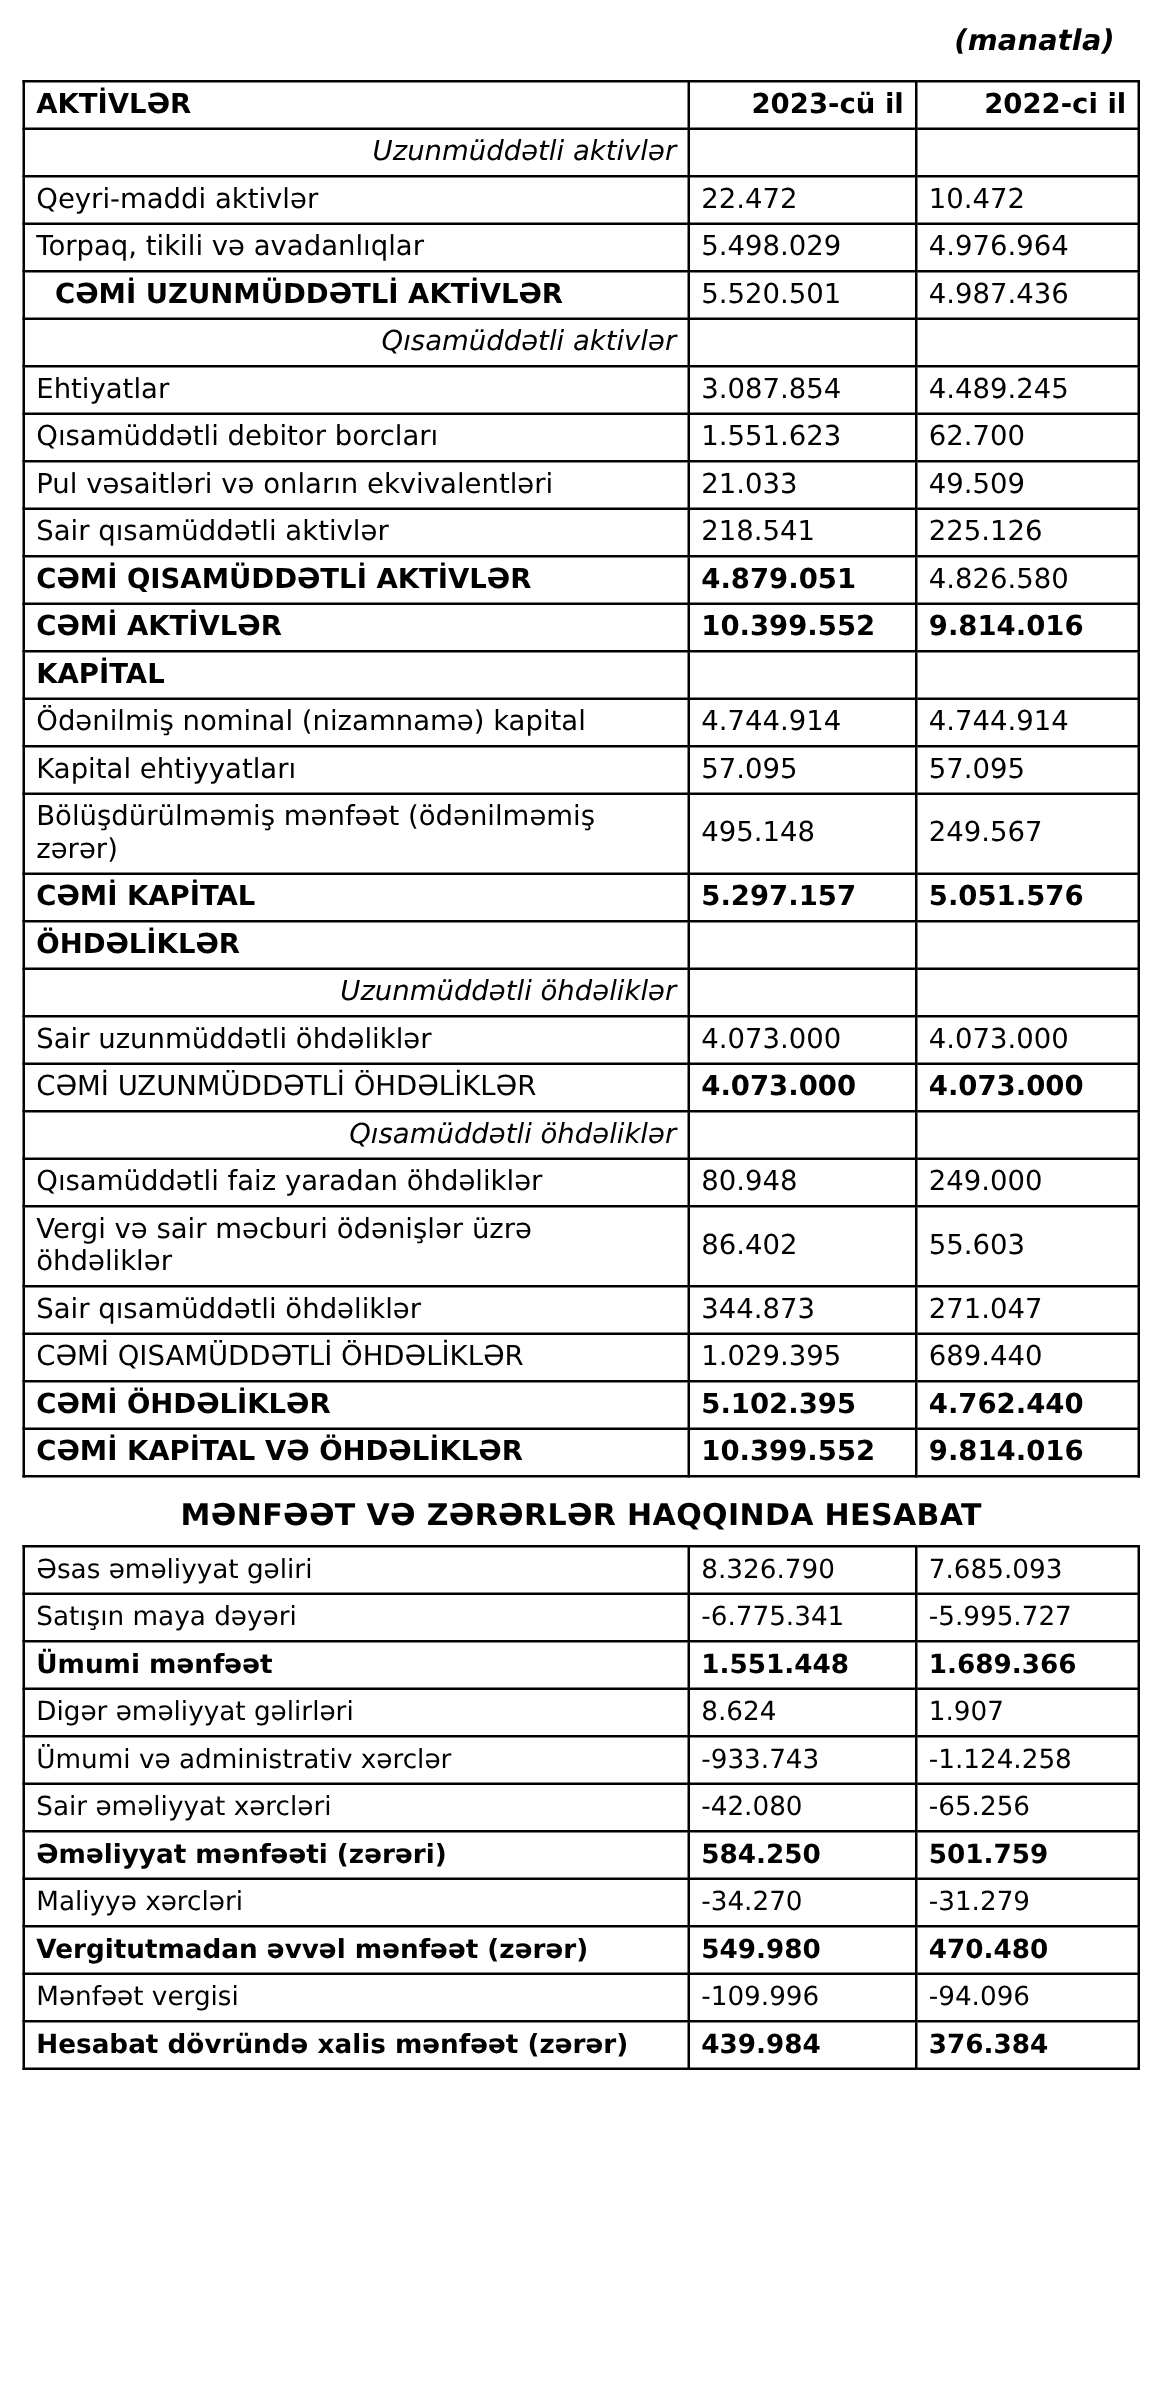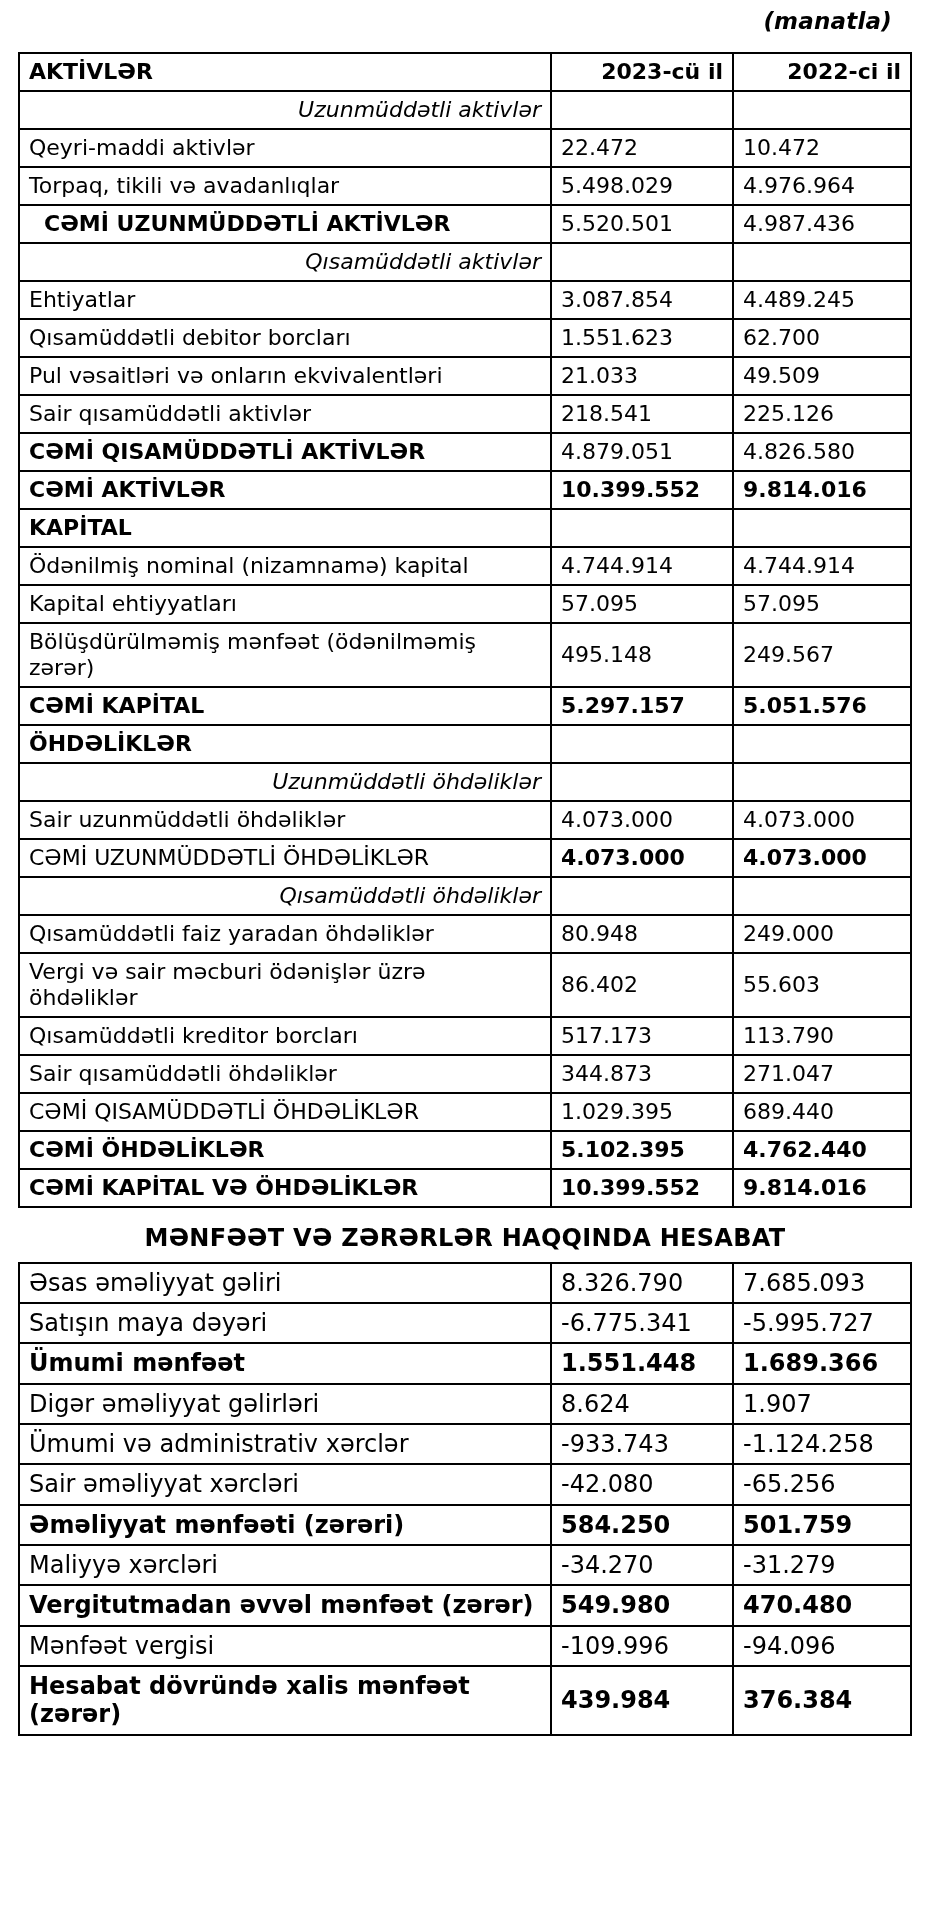--- a/index.html
+++ b/index.html
@@ -16,21 +16,21 @@
     width: 930px;
     box-sizing: border-box;
     padding: 0 18px;
   }
   .top-note {
     text-align: right;
     font-style: italic;
     font-weight: bold;
     font-size: 23px;
     padding-right: 20px;
-    padding-top: 8px;
+    padding-top: 20px;
     padding-bottom: 18px;
     letter-spacing: 0.2px;
   }
   table.fin {
     border-collapse: collapse;
     width: 892px;
     table-layout: fixed;
     margin: 0 auto;
   }
   table.fin td {
@@ -78,21 +78,21 @@
   }
   table.fin2 {
     border-collapse: collapse;
     width: 892px;
     table-layout: fixed;
     margin: 0 auto 14px auto;
   }
   table.fin2 td {
     border: 2px solid #000000;
     padding: 5px 9px;
-    font-size: 24px;
+    font-size: 21px;
     line-height: 1.18;
     vertical-align: middle;
     height: 38px;
     box-sizing: border-box;
   }
 </style>
 </head>
 <body>
 
 <div class="page">
@@ -151,21 +151,21 @@
           <td class="num">21.033</td>
           <td class="num">49.509</td>
         </tr>
         <tr>
           <td>Sair qısamüddətli aktivlər</td>
           <td class="num">218.541</td>
           <td class="num">225.126</td>
         </tr>
         <tr class="bold">
           <td style="font-weight: bold;">CƏMİ QISAMÜDDƏTLİ AKTİVLƏR</td>
-          <td class="num" style="font-weight: normal; margin-left: 14px;">4.879.051</td>
+          <td class="num" style="font-weight: bold; margin-left: 14px;">4.879.051</td>
           <td class="num" style="font-weight: normal;">4.826.580</td>
         </tr>
         <tr class="bold">
           <td>CƏMİ AKTİVLƏR</td>
           <td class="num">10.399.552</td>
           <td class="num">9.814.016</td>
         </tr>
         <tr class="bold">
           <td style="font-weight: bold;">KAPİTAL</td>
           <td class="num" style="font-weight: normal;"></td>
@@ -218,25 +218,20 @@
         </tr>
         <tr>
           <td>Qısamüddətli faiz yaradan öhdəliklər</td>
           <td class="num">80.948</td>
           <td class="num">249.000</td>
         </tr>
         <tr class="tall">
           <td>Vergi və sair məcburi ödənişlər üzrə öhdəliklər</td>
           <td class="num">86.402</td>
           <td class="num">55.603</td>
-        </tr>
-        <tr>
-          <td>Qısamüddətli kreditor borcları</td>
-          <td class="num">517.173</td>
-          <td class="num">113.790</td>
         </tr>
         <tr>
           <td>Sair qısamüddətli öhdəliklər</td>
           <td class="num">344.873</td>
           <td class="num">271.047</td>
         </tr>
         <tr>
           <td>CƏMİ QISAMÜDDƏTLİ ÖHDƏLİKLƏR</td>
           <td class="num">1.029.395</td>
           <td class="num">689.440</td>

